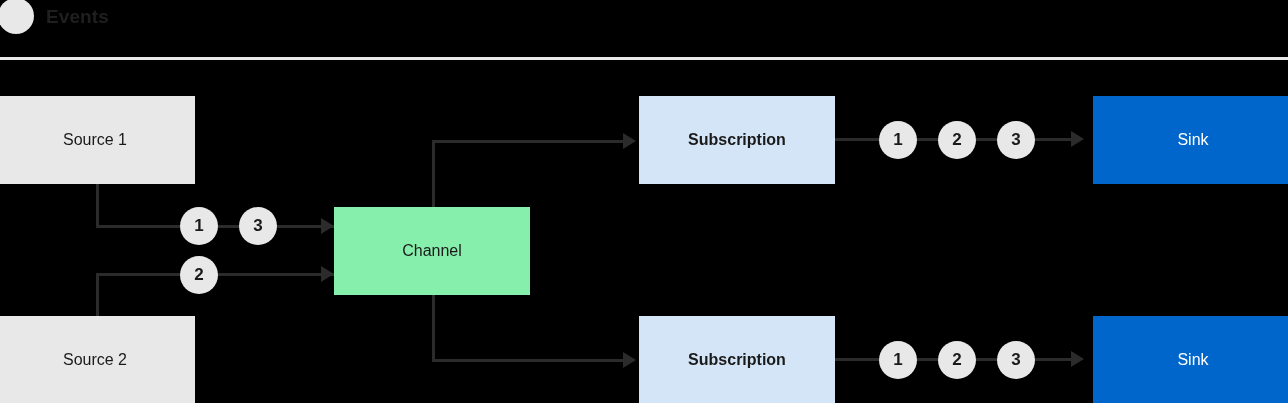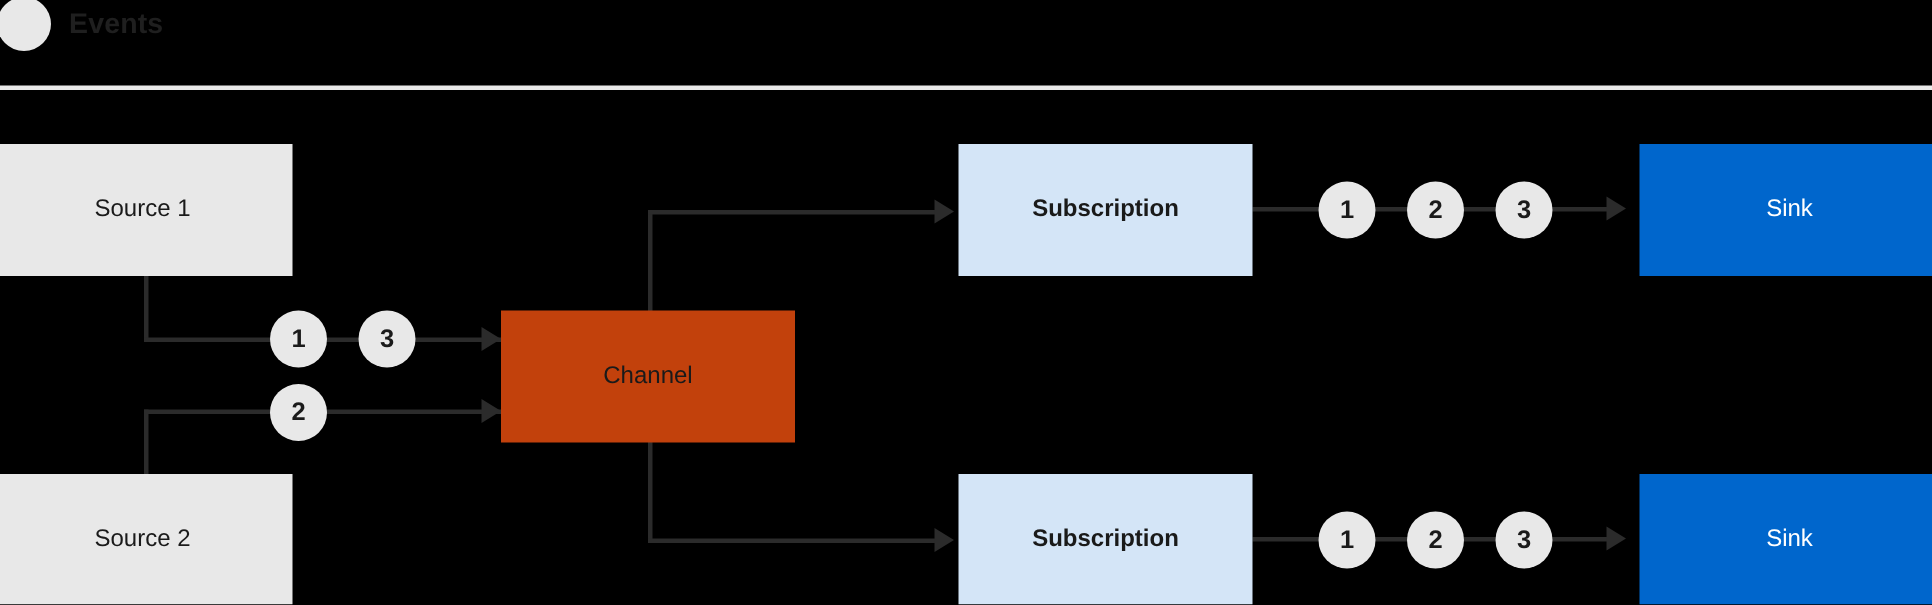--- a/index.html
+++ b/index.html
@@ -51,21 +51,21 @@
   .node {
     position: absolute;
     display: flex;
     align-items: center;
     justify-content: center;
     font-size: 16px;
     line-height: 1.2;
     box-sizing: border-box;
   }
   .node-source { background: #e8e8e8; color: #1a1a1a; }
-  .node-channel { background: #c2410c; color: #1a1a1a; }
+  .node-channel { background: #86efac; color: #1a1a1a; }
   .node-subscription { background: #d4e5f7; color: #1a1a1a; font-weight: bold; }
   .node-sink { background: #0066cc; color: #ffffff; }
 
   #src1  { left: -5px;  top: 96px;  width: 200px; height: 88px; }
   #src2  { left: -5px;  top: 316px; width: 200px; height: 88px; }
   #chan  { left: 334px; top: 207px; width: 196px; height: 88px; }
   #sub1  { left: 639px; top: 96px;  width: 196px; height: 88px; }
   #sub2  { left: 639px; top: 316px; width: 196px; height: 88px; }
   #sink1 { left: 1093px; top: 96px; width: 200px; height: 88px; }
   #sink2 { left: 1093px; top: 316px; width: 200px; height: 88px; }

